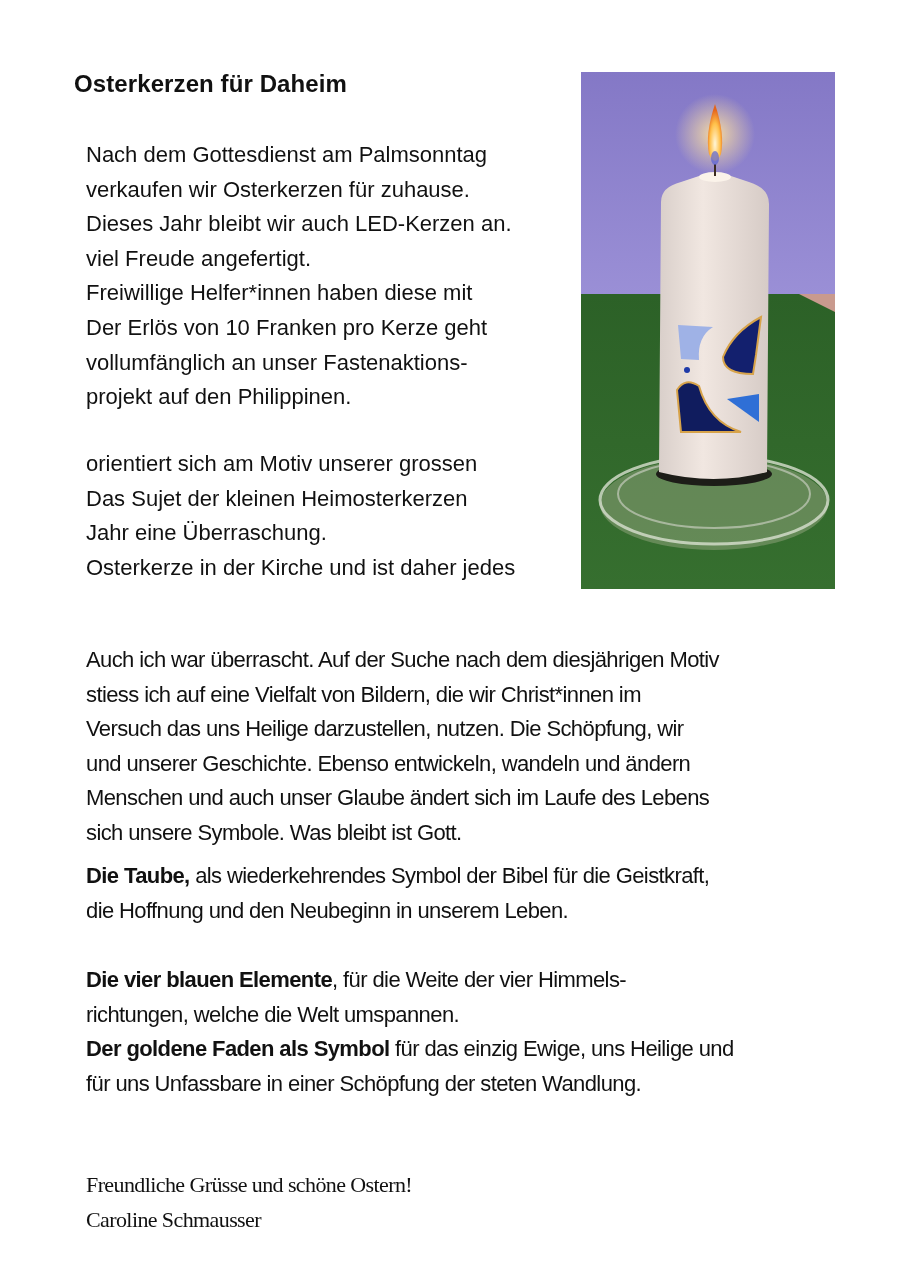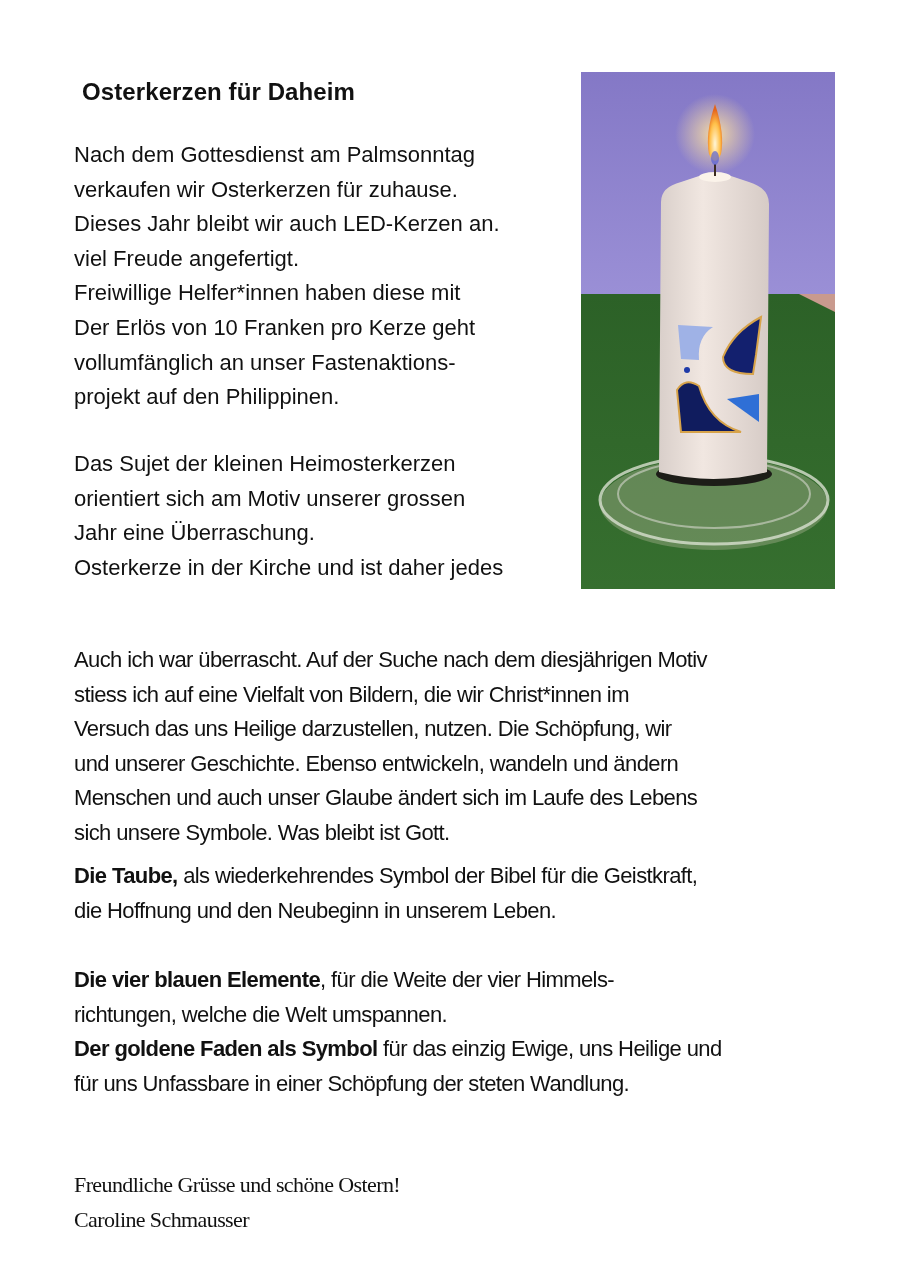--- a/index.html
+++ b/index.html
@@ -1,30 +1,30 @@
 <!DOCTYPE html>
 <html><head>
   <meta charset="utf-8">
   <style>
     html, body { margin: 0; padding: 0; background: #ffffff; }
     body { width: 900px; height: 1276px; position: relative; overflow: hidden;
            font-family: "Liberation Sans", "DejaVu Sans", sans-serif; color: #111111; }
     .page { position: absolute; left: 0; top: 0; width: 900px; height: 1276px; }
     .title { position: absolute; left: 74px; top: 68px; font-size: 24px; font-weight: bold;
-             letter-spacing: 0.1px; margin: 8px; line-height: 32px; }
+             letter-spacing: 0.1px; margin: 0; line-height: 32px; }
     .text { font-size: 22px; line-height: 34.6px; margin: 0; }
     .block { position: absolute; left: 74px; }
     .intro { top: 138px; width: 500px; }
     .sujet { top: 447px; width: 500px; }
     .reflect { top: 643px; width: 780px; letter-spacing: -0.6px; }
     .taube { top: 859px; width: 780px; letter-spacing: -0.6px; }
     .blau { top: 963px; width: 780px; letter-spacing: -0.6px; }
     .faden { top: 1032px; width: 780px; letter-spacing: -0.6px; }
     .closing { top: 1168px; width: 780px; letter-spacing: -0.6px; font-family: Liberation Serif, serif; }
-    .line { display: block; white-space: nowrap; }
+    .line { display: block; white-space: nowrap; margin-left: 12px; }
     b { font-weight: bold; }
 
     .photo { position: absolute; left: 581px; top: 72px; width: 254px; height: 517px;
              overflow: hidden; }
     .photo svg { display: block; }
   </style>
 </head>
 <body>
 
 <div class="page">
@@ -36,22 +36,22 @@
     <span class="line">verkaufen wir Osterkerzen für zuhause.</span>
     <span class="line">Dieses Jahr bleibt wir auch LED-Kerzen an.</span>
     <span class="line">viel Freude angefertigt.</span>
     <span class="line">Freiwillige Helfer*innen haben diese mit</span>
     <span class="line">Der Erlös von 10 Franken pro Kerze geht</span>
     <span class="line">vollumfänglich an unser Fastenaktions-</span>
     <span class="line">projekt auf den Philippinen.</span>
   </div>
 
   <div class="block sujet text">
+    <span class="line">orientiert sich am Motiv unserer grossen</span>
     <span class="line">Das Sujet der kleinen Heimosterkerzen</span>
-    <span class="line">orientiert sich am Motiv unserer grossen</span>
     <span class="line">Jahr eine Überraschung.</span>
     <span class="line">Osterkerze in der Kirche und ist daher jedes</span>
   </div>
 
   <div class="photo">
     <svg width="254" height="517" viewBox="0 0 254 517">
       <defs>
         <linearGradient id="wallg" x1="0" y1="0" x2="0" y2="1">
           <stop offset="0" stop-color="#8478c6"></stop>
           <stop offset="1" stop-color="#9a8fd6"></stop>

